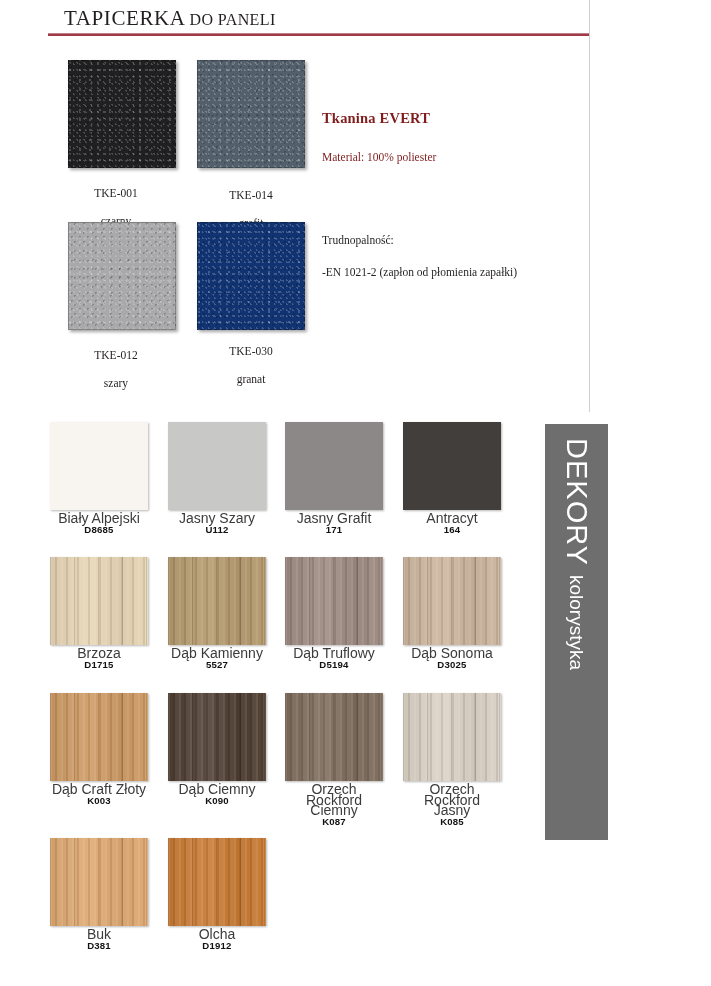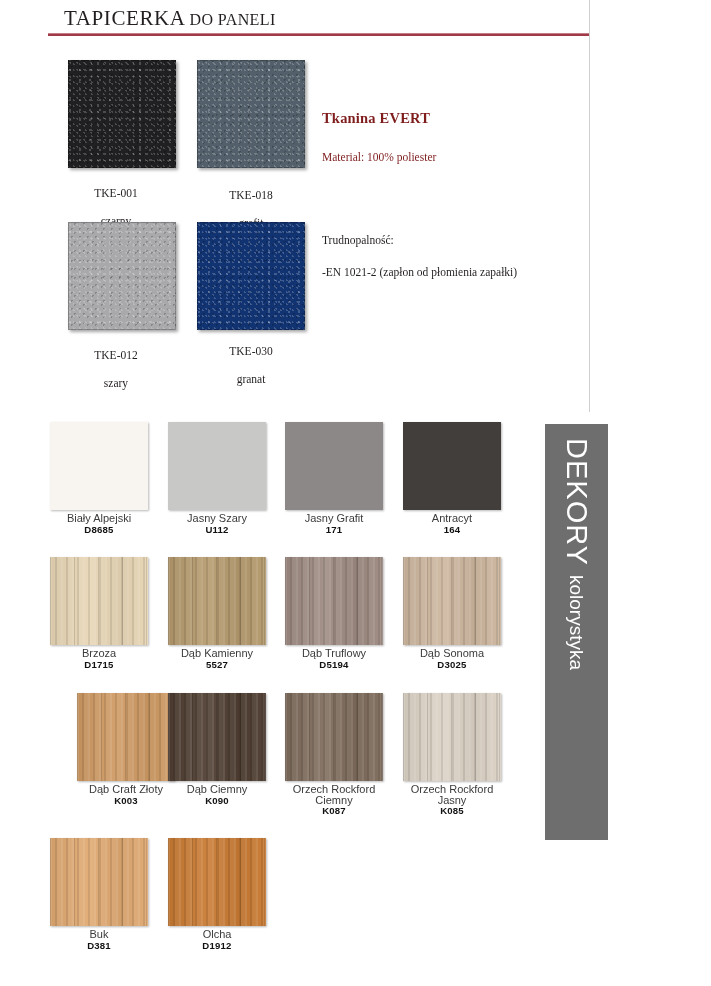--- a/index.html
+++ b/index.html
@@ -50,21 +50,21 @@
   }
   #flame-block .fb-line { margin-bottom:9px; white-space:nowrap;margin-top:20px; }
 
   
   .decor-cell { position:absolute; width:98px; }
   .decor-swatch {
     width:98px; height:88px; display:block;
     box-shadow:1px 1px 2px rgba(0,0,0,.28);
   }
   .decor-label {
-    text-align:center; font-size:11px; color:#3b3b3b;
+    text-align:center; font-size:14px; color:#3b3b3b;
     line-height:10.5px; margin-top:3px; font-weight:400;
   }
   .decor-code {
     text-align:center; font-size:9.6px; color:#111; font-weight:bold;
     line-height:11px; letter-spacing:.2px;
   }
 
   
   #dekory-tab {
     position:absolute; left:545px; top:424px; width:63px; height:416px;
@@ -94,21 +94,21 @@
 <div id="fabric-swatch-group"></div>
 
 <div class="fabric-swatch" style="left: 68px; top: 60px; background-color: rgb(32, 31, 33); background-image: radial-gradient(circle at 18% 24%, rgba(255, 255, 255, 0.2) 0px, rgba(255, 255, 255, 0.2) 1px, transparent 1px), radial-gradient(circle at 62% 8%, rgba(0, 0, 0, 0.2) 0px, rgba(0, 0, 0, 0.2) 1px, transparent 1px), radial-gradient(circle at 80% 55%, rgba(255, 255, 255, 0.2) 0px, rgba(255, 255, 255, 0.2) 1px, transparent 1px), radial-gradient(circle at 34% 72%, rgba(0, 0, 0, 0.2) 0px, rgba(0, 0, 0, 0.2) 1px, transparent 1px), radial-gradient(circle at 8% 88%, rgba(255, 255, 255, 0.2) 0px, rgba(255, 255, 255, 0.2) 1px, transparent 1px), linear-gradient(rgb(32, 31, 33), rgb(32, 31, 33)); background-size: 7px 7px, 9px 9px, 6px 6px, 8px 8px, 10px 10px, 100% 100%;"></div>
 <div class="fabric-caption" style="left:41px; top:172px;">
   <span>TKE-001</span><br>
   <span>czarny</span>
 </div>
 
 <div class="fabric-swatch" style="left: 197px; top: 60px; background-color: rgb(83, 96, 107); background-image: radial-gradient(circle at 18% 24%, rgba(255, 255, 255, 0.2) 0px, rgba(255, 255, 255, 0.2) 1px, transparent 1px), radial-gradient(circle at 62% 8%, rgba(0, 0, 0, 0.2) 0px, rgba(0, 0, 0, 0.2) 1px, transparent 1px), radial-gradient(circle at 80% 55%, rgba(255, 255, 255, 0.2) 0px, rgba(255, 255, 255, 0.2) 1px, transparent 1px), radial-gradient(circle at 34% 72%, rgba(0, 0, 0, 0.2) 0px, rgba(0, 0, 0, 0.2) 1px, transparent 1px), radial-gradient(circle at 8% 88%, rgba(255, 255, 255, 0.2) 0px, rgba(255, 255, 255, 0.2) 1px, transparent 1px), linear-gradient(rgb(83, 96, 107), rgb(83, 96, 107)); background-size: 7px 7px, 9px 9px, 6px 6px, 8px 8px, 10px 10px, 100% 100%;"></div>
 <div class="fabric-caption" style="left:176px; top:174px;">
-  <span>TKE-018</span><br>
+  <span>TKE-014</span><br>
   <span>grafit</span>
 </div>
 
 <div class="fabric-swatch" style="left: 68px; top: 222px; background-color: rgb(169, 169, 171); background-image: radial-gradient(circle at 18% 24%, rgba(255, 255, 255, 0.2) 0px, rgba(255, 255, 255, 0.2) 1px, transparent 1px), radial-gradient(circle at 62% 8%, rgba(0, 0, 0, 0.2) 0px, rgba(0, 0, 0, 0.2) 1px, transparent 1px), radial-gradient(circle at 80% 55%, rgba(255, 255, 255, 0.2) 0px, rgba(255, 255, 255, 0.2) 1px, transparent 1px), radial-gradient(circle at 34% 72%, rgba(0, 0, 0, 0.2) 0px, rgba(0, 0, 0, 0.2) 1px, transparent 1px), radial-gradient(circle at 8% 88%, rgba(255, 255, 255, 0.2) 0px, rgba(255, 255, 255, 0.2) 1px, transparent 1px), linear-gradient(rgb(169, 169, 171), rgb(169, 169, 171)); background-size: 7px 7px, 9px 9px, 6px 6px, 8px 8px, 10px 10px, 100% 100%;"></div>
 <div class="fabric-caption" style="left:41px; top:334px;">
   <span>TKE-012</span><br>
   <span>szary</span>
 </div>
 
 <div class="fabric-swatch" style="left: 197px; top: 222px; background-color: rgb(18, 51, 114); background-image: radial-gradient(circle at 18% 24%, rgba(255, 255, 255, 0.2) 0px, rgba(255, 255, 255, 0.2) 1px, transparent 1px), radial-gradient(circle at 62% 8%, rgba(0, 0, 0, 0.2) 0px, rgba(0, 0, 0, 0.2) 1px, transparent 1px), radial-gradient(circle at 80% 55%, rgba(255, 255, 255, 0.2) 0px, rgba(255, 255, 255, 0.2) 1px, transparent 1px), radial-gradient(circle at 34% 72%, rgba(0, 0, 0, 0.2) 0px, rgba(0, 0, 0, 0.2) 1px, transparent 1px), radial-gradient(circle at 8% 88%, rgba(255, 255, 255, 0.2) 0px, rgba(255, 255, 255, 0.2) 1px, transparent 1px), linear-gradient(rgb(18, 51, 114), rgb(18, 51, 114)); background-size: 7px 7px, 9px 9px, 6px 6px, 8px 8px, 10px 10px, 100% 100%;"></div>
@@ -161,21 +161,21 @@
     <div class="decor-cell" style="left: 285px; top: 557px;">
       <div class="decor-swatch" style="background-color: rgb(158, 139, 130); background-image: repeating-linear-gradient(90deg, rgba(255, 255, 255, 0.11) 0px, rgba(255, 255, 255, 0.11) 2px, rgba(0, 0, 0, 0) 2px, rgba(0, 0, 0, 0) 5px, rgba(0, 0, 0, 0.09) 5px, rgba(0, 0, 0, 0.09) 7px, rgba(255, 255, 255, 0.05) 7px, rgba(255, 255, 255, 0.05) 11px), repeating-linear-gradient(90deg, rgba(0, 0, 0, 0.13) 0px, rgba(0, 0, 0, 0.13) 1px, rgba(0, 0, 0, 0) 1px, rgba(0, 0, 0, 0) 24px), linear-gradient(90deg, rgba(0, 0, 0, 0.07), rgba(255, 255, 255, 0.07) 40%, rgba(0, 0, 0, 0.06) 72%, rgba(255, 255, 255, 0.04)), linear-gradient(rgb(158, 139, 130), rgb(158, 139, 130));"></div>
       <div class="decor-label">Dąb Truflowy</div>
       <div class="decor-code">D5194</div>
     </div>
     <div class="decor-cell" style="left: 403px; top: 557px;">
       <div class="decor-swatch" style="background-color: rgb(205, 182, 158); background-image: repeating-linear-gradient(90deg, rgba(255, 255, 255, 0.11) 0px, rgba(255, 255, 255, 0.11) 2px, rgba(0, 0, 0, 0) 2px, rgba(0, 0, 0, 0) 5px, rgba(0, 0, 0, 0.09) 5px, rgba(0, 0, 0, 0.09) 7px, rgba(255, 255, 255, 0.05) 7px, rgba(255, 255, 255, 0.05) 11px), repeating-linear-gradient(90deg, rgba(0, 0, 0, 0.13) 0px, rgba(0, 0, 0, 0.13) 1px, rgba(0, 0, 0, 0) 1px, rgba(0, 0, 0, 0) 24px), linear-gradient(90deg, rgba(0, 0, 0, 0.07), rgba(255, 255, 255, 0.07) 40%, rgba(0, 0, 0, 0.06) 72%, rgba(255, 255, 255, 0.04)), linear-gradient(rgb(205, 182, 158), rgb(205, 182, 158));"></div>
       <div class="decor-label">Dąb Sonoma</div>
       <div class="decor-code">D3025</div>
     </div>
-    <div class="decor-cell" style="left: 50px; top: 693px; margin-left: 27px;">
+    <div class="decor-cell" style="left: 50px; top: 693px;">
       <div class="decor-swatch" style="background-color: rgb(207, 154, 99); background-image: repeating-linear-gradient(90deg, rgba(255, 255, 255, 0.11) 0px, rgba(255, 255, 255, 0.11) 2px, rgba(0, 0, 0, 0) 2px, rgba(0, 0, 0, 0) 5px, rgba(0, 0, 0, 0.09) 5px, rgba(0, 0, 0, 0.09) 7px, rgba(255, 255, 255, 0.05) 7px, rgba(255, 255, 255, 0.05) 11px), repeating-linear-gradient(90deg, rgba(0, 0, 0, 0.13) 0px, rgba(0, 0, 0, 0.13) 1px, rgba(0, 0, 0, 0) 1px, rgba(0, 0, 0, 0) 24px), linear-gradient(90deg, rgba(0, 0, 0, 0.07), rgba(255, 255, 255, 0.07) 40%, rgba(0, 0, 0, 0.06) 72%, rgba(255, 255, 255, 0.04)), linear-gradient(rgb(207, 154, 99), rgb(207, 154, 99));"></div>
       <div class="decor-label">Dąb Craft Złoty</div>
       <div class="decor-code">K003</div>
     </div>
     <div class="decor-cell" style="left: 168px; top: 693px;">
       <div class="decor-swatch" style="background-color: rgb(78, 61, 49); background-image: repeating-linear-gradient(90deg, rgba(255, 255, 255, 0.11) 0px, rgba(255, 255, 255, 0.11) 2px, rgba(0, 0, 0, 0) 2px, rgba(0, 0, 0, 0) 5px, rgba(0, 0, 0, 0.09) 5px, rgba(0, 0, 0, 0.09) 7px, rgba(255, 255, 255, 0.05) 7px, rgba(255, 255, 255, 0.05) 11px), repeating-linear-gradient(90deg, rgba(0, 0, 0, 0.13) 0px, rgba(0, 0, 0, 0.13) 1px, rgba(0, 0, 0, 0) 1px, rgba(0, 0, 0, 0) 24px), linear-gradient(90deg, rgba(0, 0, 0, 0.07), rgba(255, 255, 255, 0.07) 40%, rgba(0, 0, 0, 0.06) 72%, rgba(255, 255, 255, 0.04)), linear-gradient(rgb(78, 61, 49), rgb(78, 61, 49));"></div>
       <div class="decor-label">Dąb Ciemny</div>
       <div class="decor-code">K090</div>
     </div>
     <div class="decor-cell" style="left: 285px; top: 693px;">

